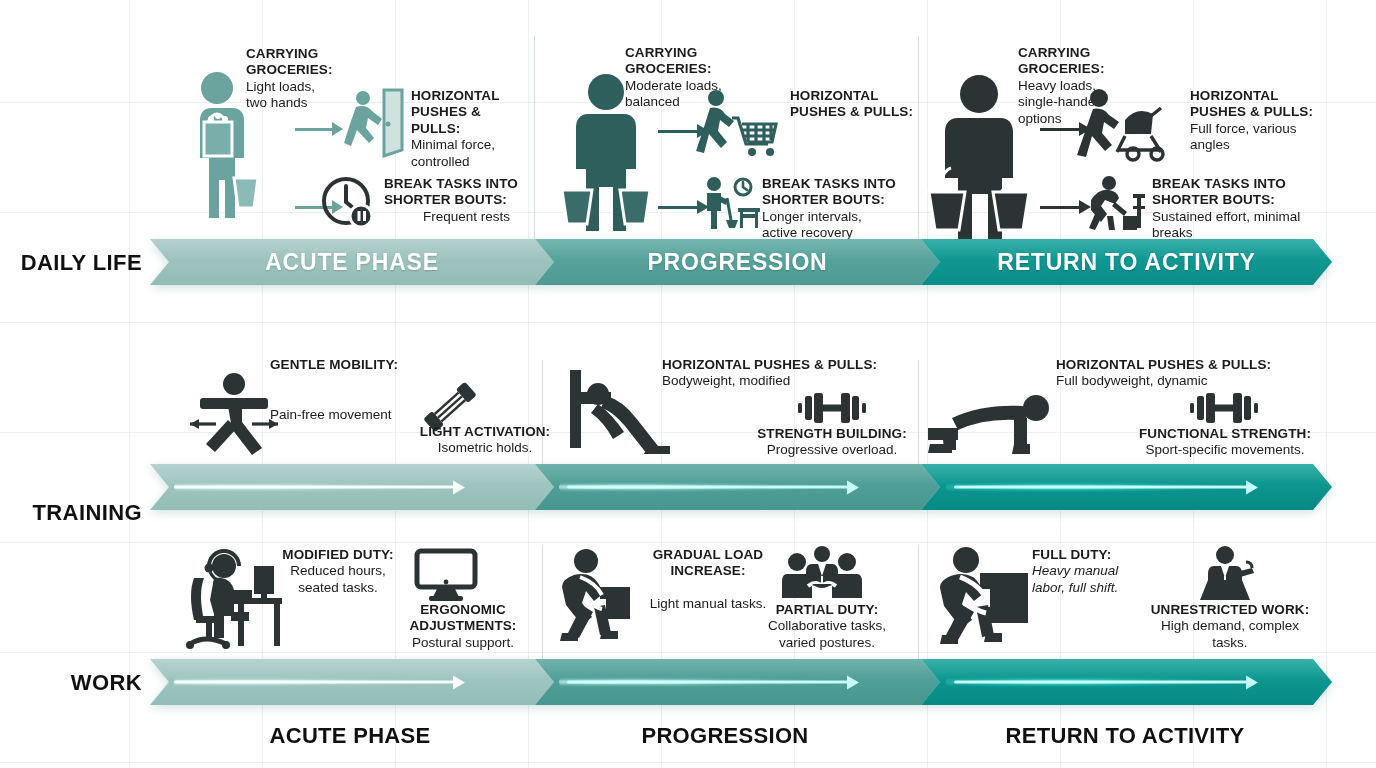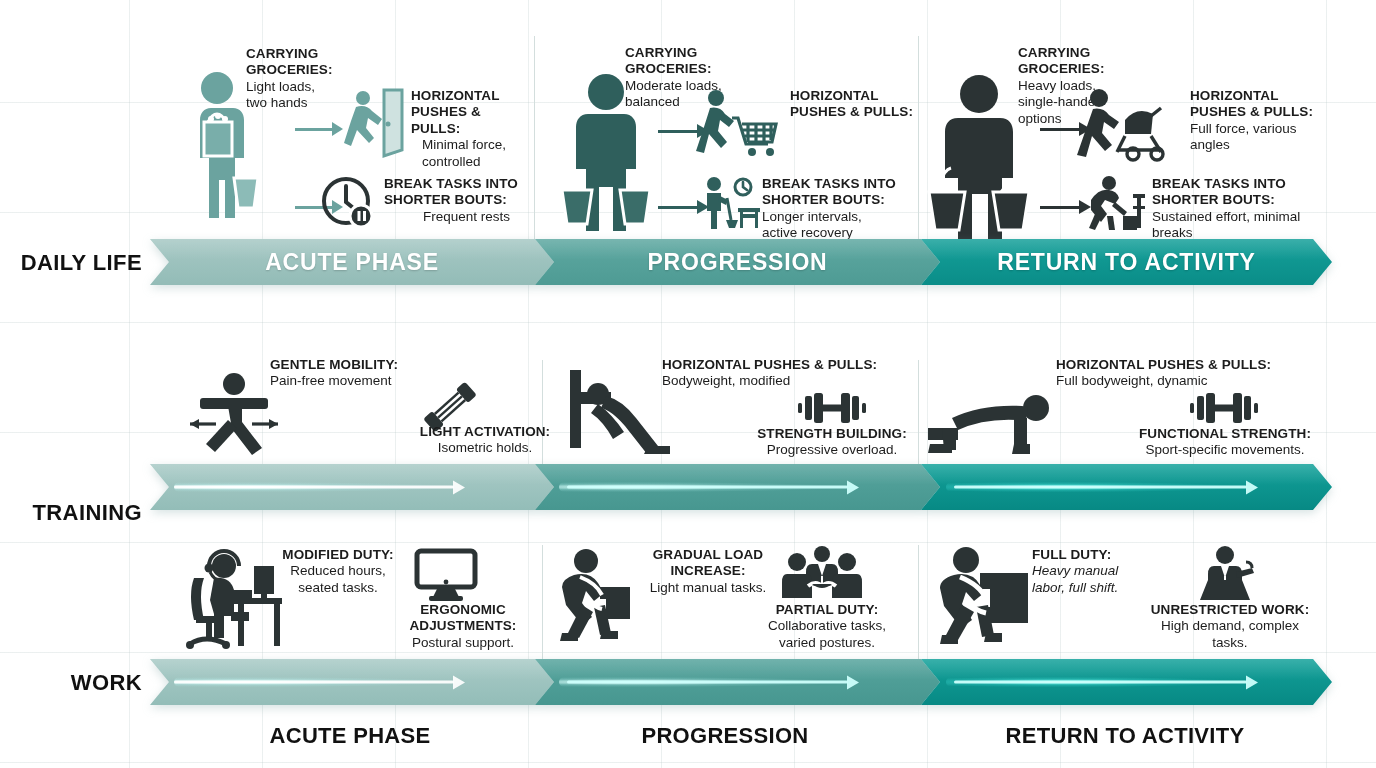--- a/index.html
+++ b/index.html
@@ -149,21 +149,21 @@
       <path d="M36 4 h18 v60 l-18 6z" fill="#cfe2e0" stroke="#6ba39f" stroke-width="3"></path>
       <circle cx="40" cy="38" r="2.5" fill="#6ba39f"></circle>
       <g fill="#6ba39f">
         <circle cx="15" cy="12" r="7"></circle>
         <path d="M8 21 q10 -3 16 4 l10 8 -4 6 -10 -7 -2 10 8 10 -5 5 -12 -13 -6 16 -7 -3 7 -22z"></path>
       </g>
     </svg>
   </div>
   <div class="txt" style="left:411px;top:88px;width:120px;font-size:13.5px;">
     <b>HORIZONTAL PUSHES &amp; PULLS:</b>
-    <span style="white-space:pre-line;margin-left:11px;">Minimal force,
+    <span style="white-space:pre-line;">Minimal force,
 controlled</span>
   </div>
 
   <div class="ic" style="left:320px;top:175px;">
     <svg width="58" height="58" viewBox="0 0 58 58">
       <circle cx="26" cy="26" r="22" fill="none" stroke="#2b3334" stroke-width="4"></circle>
       <path d="M26 11 v16 l11 9" fill="none" stroke="#2b3334" stroke-width="4" stroke-linecap="round"></path>
       <circle cx="41" cy="41" r="11" fill="#2b3334" stroke="#ffffff" stroke-width="3"></circle>
       <rect x="37.5" y="36" width="3" height="10" fill="#ffffff"></rect>
       <rect x="43" y="36" width="3" height="10" fill="#ffffff"></rect>
@@ -354,21 +354,21 @@
       <g stroke="#2b3334" stroke-width="3.2" fill="none">
         <path d="M38 52 h-26"></path>
           <path d="M74 52 h26"></path>
       </g>
       <path d="M12 52 l9 -5 v10z" fill="#2b3334"></path>
       <path d="M100 52 l-9 -5 v10z" fill="#2b3334"></path>
     </svg>
   </div>
   <div class="txt" style="left:270px;top:357px;width:200px;font-size:13.5px;">
     <b>GENTLE MOBILITY:</b>
-    <span style="white-space:pre-line;">Pain-free movement</span>
+    <span style="white-space:pre-line;margin-top:34px;">Pain-free movement</span>
   </div>
 
   <div class="ic" style="left:418px;top:376px;">
     <svg width="64" height="62" viewBox="0 0 64 62">
       <g transform="rotate(-42 32 31)">
         <rect x="4" y="22" width="12" height="18" rx="3" fill="#2b3334"></rect>
         <rect x="48" y="22" width="12" height="18" rx="3" fill="#2b3334"></rect>
         <g stroke="#2b3334" stroke-width="2.4" fill="none">
           <path d="M16 26 h32"></path>
             <path d="M16 31 h32"></path>
@@ -525,21 +525,21 @@
       <path d="M34 58 l6 28 11 -2 -6 -28z" fill="#2b3334"></path>
       <path d="M2 84 h16 v8 h-18z" fill="#2b3334"></path>
       <path d="M42 82 h16 v8 h-18z" fill="#2b3334"></path>
       <path d="M40 38 h30 v32 h-30 v-10 h6 v-10 h-6z" fill="#2b3334"></path>
       <path d="M20 28 q16 6 22 18" fill="none" stroke="#ffffff" stroke-width="4"></path>
       <path d="M26 50 q8 8 16 10" fill="none" stroke="#ffffff" stroke-width="4"></path>
     </svg>
   </div>
   <div class="txt" style="left:628px;top:547px;width:160px;font-size:13.5px;text-align:center;">
     <b>GRADUAL LOAD INCREASE:</b>
-    <span style="white-space:pre-line;">Light manual tasks.</span>
+    <span style="white-space:pre-line;margin-top:16px;">Light manual tasks.</span>
   </div>
 
   <div class="ic" style="left:784px;top:546px;">
     <svg width="76" height="52" viewBox="0 0 76 52">
       <circle cx="38" cy="8" r="8" fill="#2b3334"></circle>
       <path d="M28 18 h20 q6 0 6 8 v14 h-32 v-14 q0 -8 6 -8z" fill="#2b3334"></path>
       <path d="M34 18 l4 12 4 -12z" fill="#ffffff"></path>
       <path d="M37 30 h2 v12 h-2z" fill="#ffffff"></path>
       <circle cx="13" cy="16" r="9" fill="#2b3334"></circle>
       <path d="M3 28 h20 q5 0 5 8 v16 h-30 v-16 q0 -8 5 -8z" fill="#2b3334"></path>

